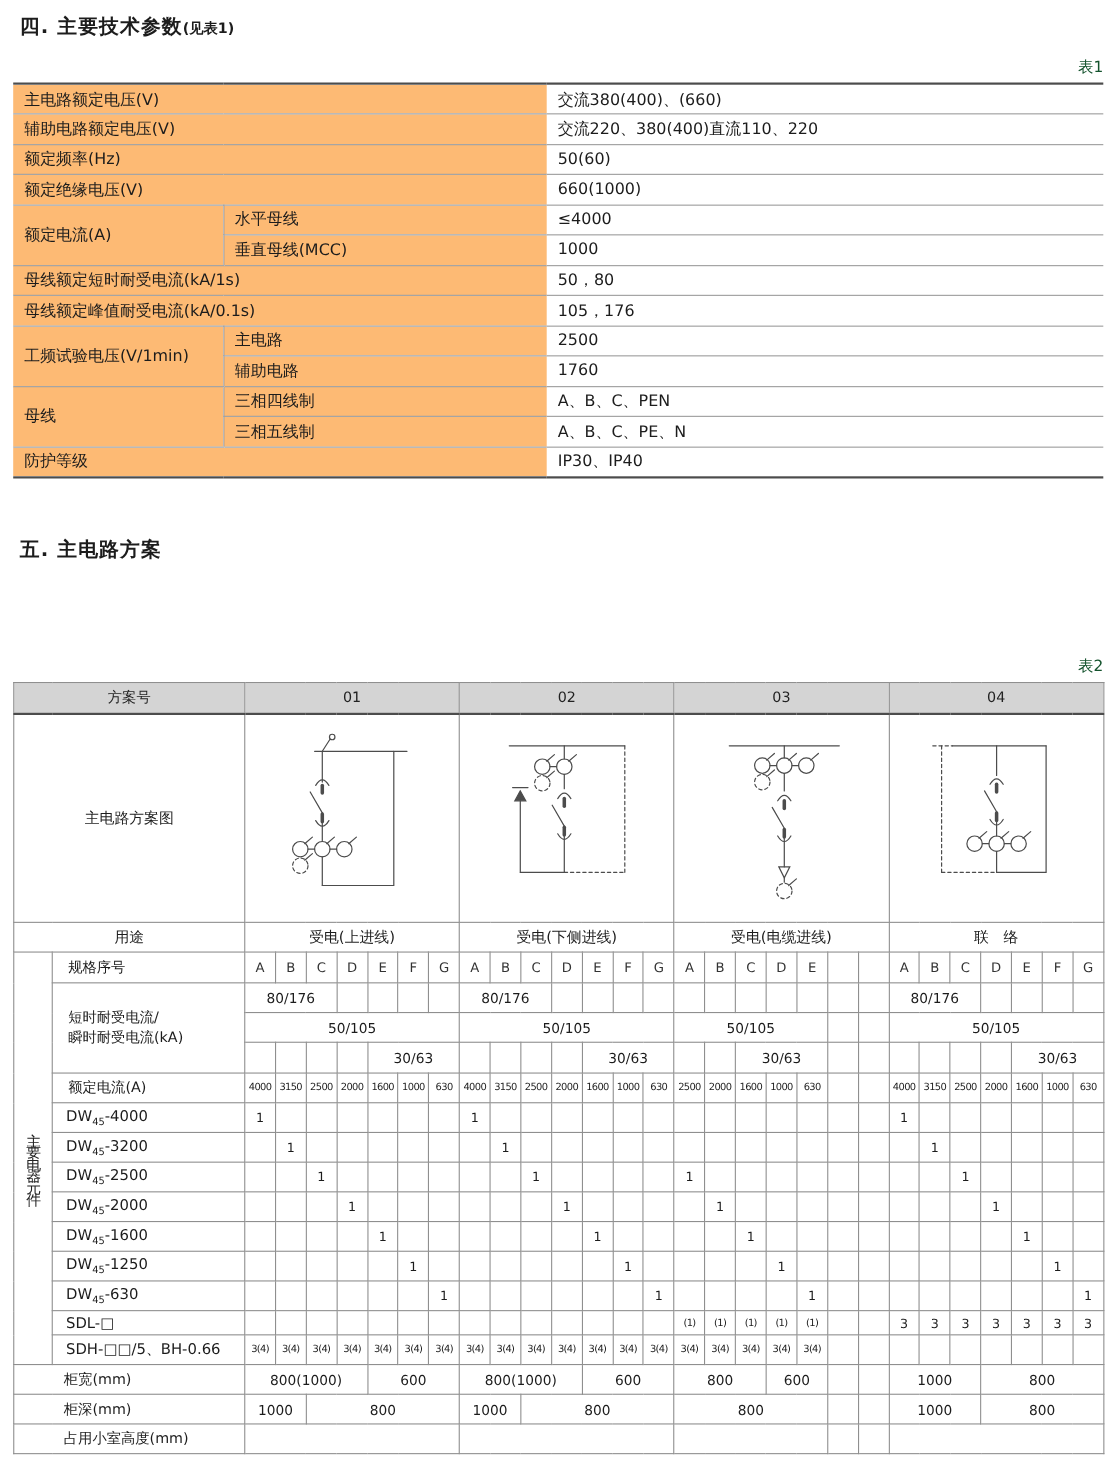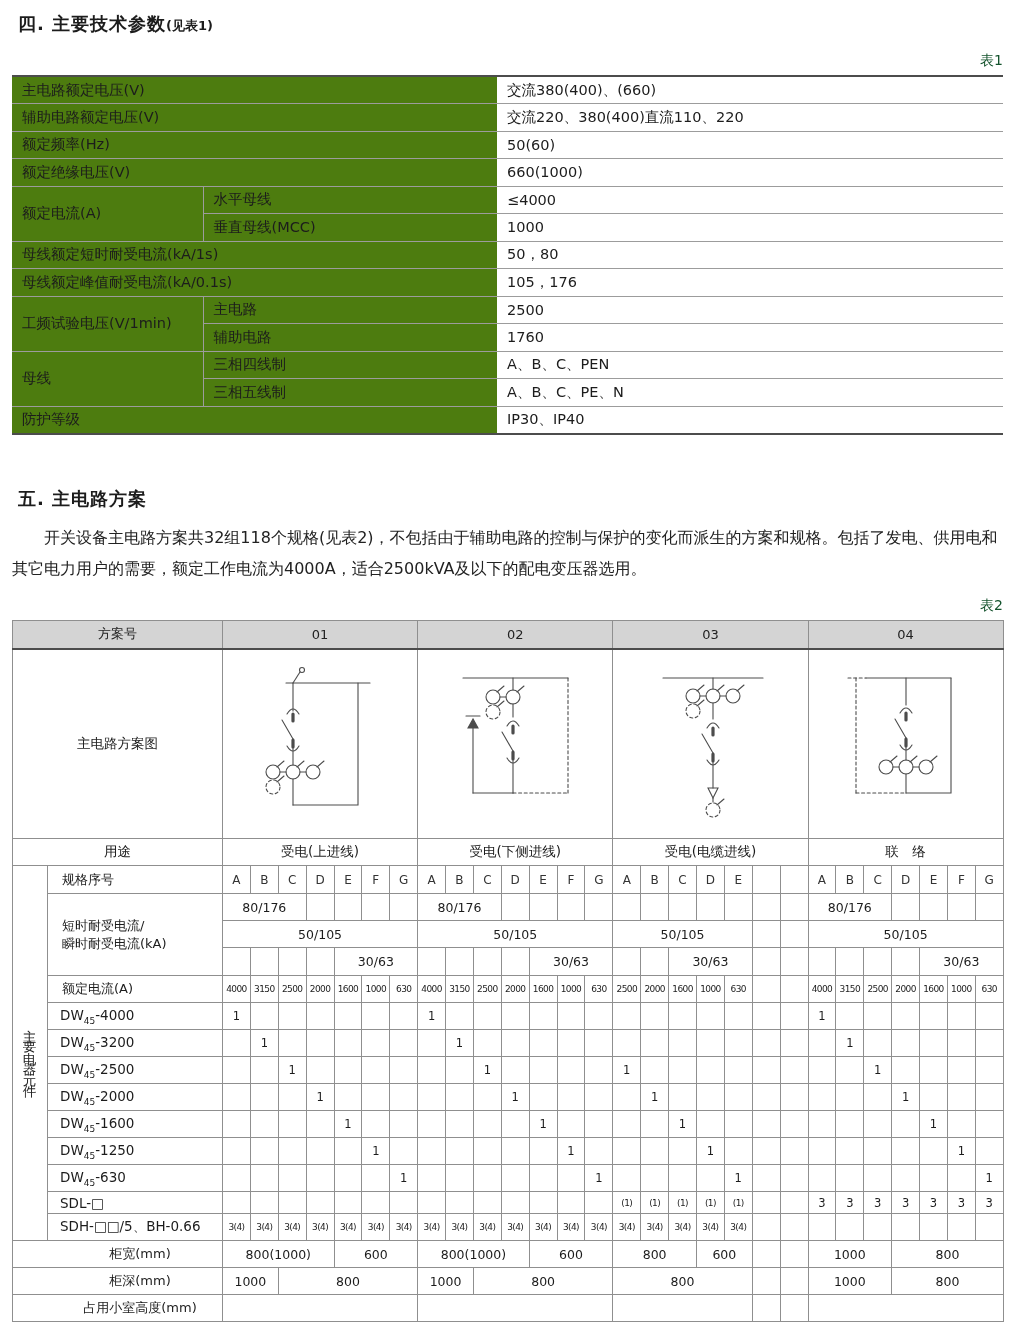--- a/index.html
+++ b/index.html
@@ -15,34 +15,34 @@
   .sec-note{font-size:13px;font-weight:bold}
   .tbl-caption{font-size:14px;color:#14532d}
   .paras p{margin:0;text-indent:2em;font-size:16px;line-height:31px;color:#222}
 
   
   #t1{border-collapse:collapse;table-layout:fixed;width:991px;
       border-top:2.5px solid #4c4c4c;border-bottom:2.5px solid #4c4c4c}
   #t1 tr{height:27.5px}
   #t1 td{font-size:14.5px;padding:0 4px 0 10px;vertical-align:middle;
          border-bottom:1px solid #9c9c9c;white-space:nowrap;overflow:hidden}
-  #t1 td.g{background:#4d7c0f}
+  #t1 td.g{background:#fdba74}
   #t1 td.sub{border-left:1px solid #9c9c9c}
   #t1 td.v{background:#fff}
 
   
   #t2{border-collapse:collapse;table-layout:fixed;width:991px;border:1.6px solid #4c4c4c}
   #t2 td{border:1px solid #8f8f8f;font-size:12px;text-align:center;vertical-align:middle;
          padding:0;overflow:hidden;white-space:nowrap}
   #t2 td.sb{border-left:1.6px solid #555}
   #t2 tr.t2-head td{background:#d4d4d4;font-size:13px;border-bottom:2px solid #4c4c4c;color:#222}
   #t2 td.labc{font-size:13.5px}
   #t2 td.lab{text-align:left;padding-left:14px;font-size:13px}
   #t2 td.lab div{line-height:1.35}
-  #t2 td.lab2{text-align:center;padding-left:45px;font-size:13px}
+  #t2 td.lab2{text-align:left;padding-left:45px;font-size:13px}
   #t2 td.dev{text-align:left;padding-left:12px;font-size:13.5px}
   #t2 td.dev sub{font-size:9px}
   #t2 td.ltr{font-size:12px;color:#333}
   #t2 td.wv{font-size:12.5px}
   #t2 td.num{font-size:9px;letter-spacing:-0.6px}
   #t2 td.sm{font-size:9px;letter-spacing:-0.6px}
   #t2 td.qty{font-size:11.5px}
   #t2 td.cab{font-size:12.5px}
   #t2 td.one{font-size:11.5px}
   #t2 td.vcell{vertical-align:middle;text-align:center}
@@ -125,21 +125,20 @@
     <tr>
         <td class="g" colspan="2">防护等级</td>
         <td class="v">IP30、IP40</td>
       </tr>
   </tbody>
 </table>
 
 <div class="abs sec-title" style="left:18px;top:487px">五. 主电路方案</div>
 
 <div class="abs paras" style="left:12px;top:522px;width:991px">
-  <p>开关设备主电路方案共32组118个规格(见表2)，不包括由于辅助电路的控制与保护的变化而派生的方案和规格。包括了发电、供用电和其它电力用户的需要，额定工作电流为4000A，适合2500kVA及以下的配电变压器选用。</p>
 </div>
 
 <div class="abs tbl-caption" style="right:12px;top:597px">表2</div>
 
 <table id="t2" class="abs" style="left:12px;top:620px">
   <colgroup>
     <col style="width:35px">
       <col style="width:175px">
     <col span="28" style="width:27.89px">
   </colgroup>

